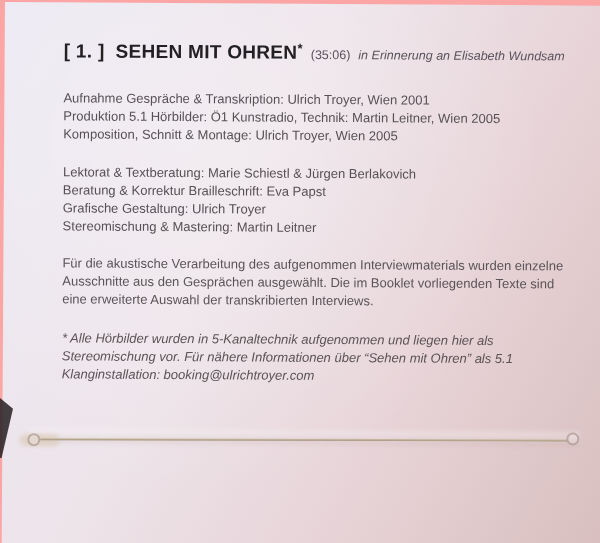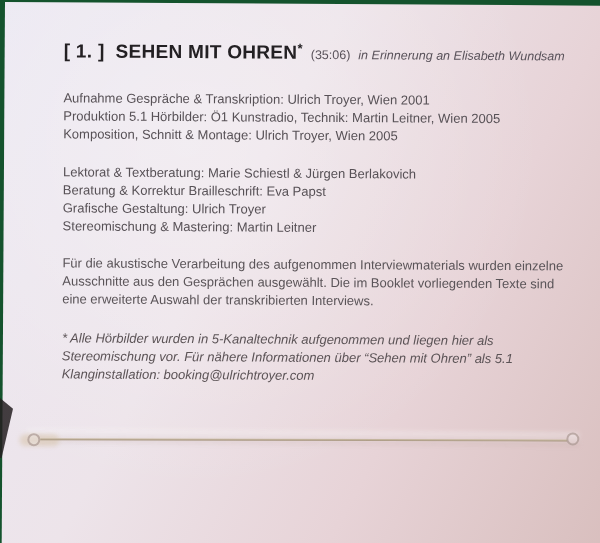--- a/index.html
+++ b/index.html
@@ -8,21 +8,21 @@
     width: 600px;
     height: 543px;
     overflow: hidden;
     background: #262024;
     font-family: "Liberation Sans", "DejaVu Sans", sans-serif;
   }
   .photo {
     position: relative;
     width: 600px;
     height: 543px;
-    background: #14532d;
+    background: #fca5a5;
   }
   
   .paper {
     position: absolute;
     left: 5px;
     top: 2px;
     width: 606px;
     height: 556px;
     transform: rotate(0.35deg);
     transform-origin: 0 0;

